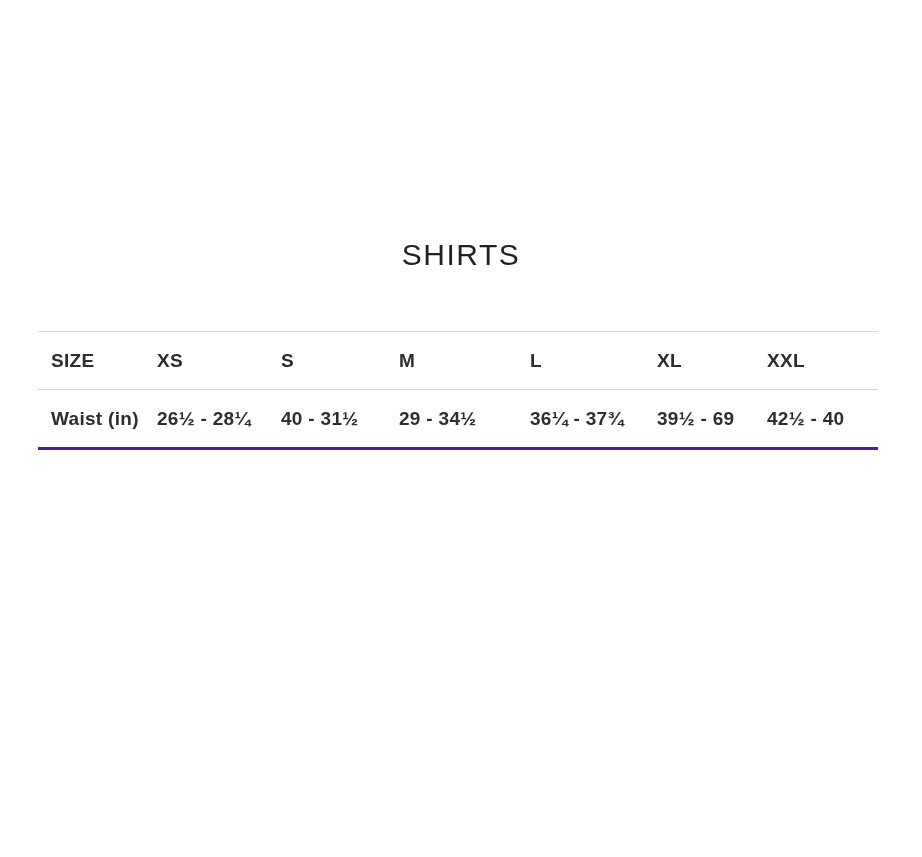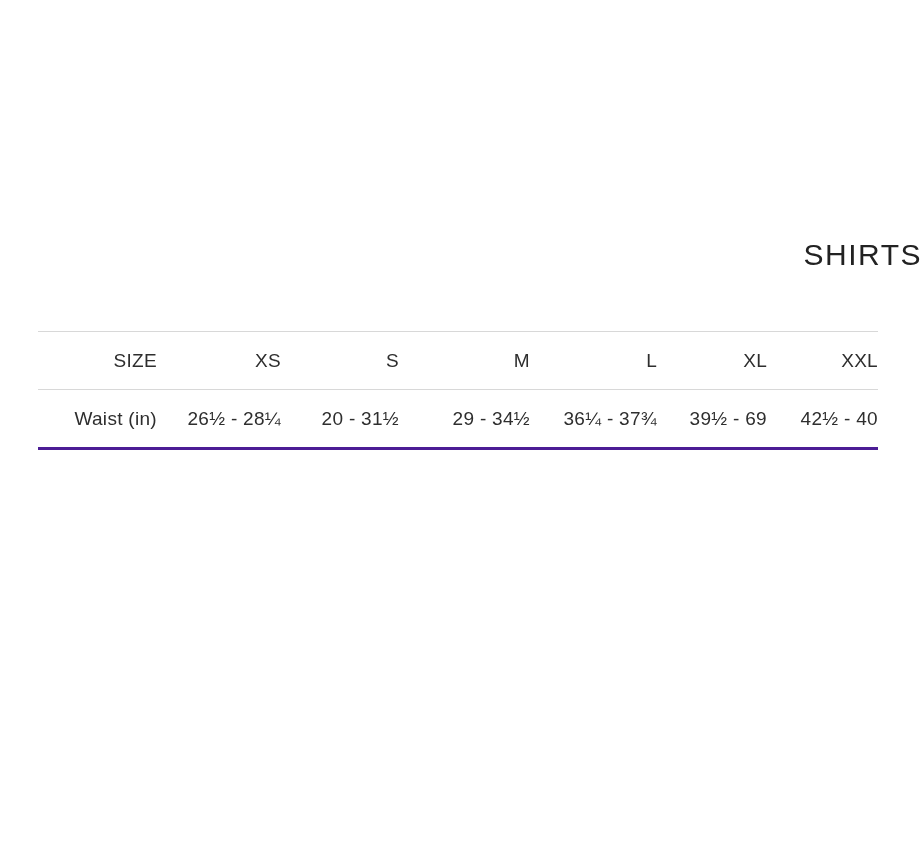--- a/index.html
+++ b/index.html
@@ -13,21 +13,21 @@
     position: relative;
     font-family: "Liberation Sans", sans-serif;
     color: #2e2e2e;
     overflow: hidden;
   }
   .page-title {
     position: absolute;
     top: 238px;
     left: 0;
     width: 922px;
-    text-align: right;
+    text-align: center;
     font-size: 30px;
     font-weight: 400;
     letter-spacing: 1.5px;
     color: #222222;
   }
   .size-chart {
     position: absolute;
     top: 331px;
     left: 38px;
     width: 840px;
@@ -44,22 +44,22 @@
   .size-chart tr {
     border-top: 1px solid #d8d8d8;
   }
   .size-chart tr:last-child {
     border-bottom: 3px solid #4c1d95;
   }
   .size-chart td, .size-chart th {
     height: 57px;
     padding: 0;
     font-size: 19px;
-    font-weight: 400;
-    text-align: right;
+    font-weight: 700;
+    text-align: left;
     vertical-align: middle;
     color: #2e2e2e;
     white-space: nowrap;
     letter-spacing: 0.3px;
   }
   .size-chart td:first-child, .size-chart th:first-child {
     padding-left: 13px;
   }
 </style>
 </head>
@@ -83,20 +83,20 @@
       <th>XS</th>
       <th>S</th>
       <th>M</th>
       <th>L</th>
       <th>XL</th>
       <th>XXL</th>
     </tr>
     <tr>
       <td>Waist (in)</td>
       <td>26½ - 28¼</td>
-      <td>20 - 31½</td>
+      <td>40 - 31½</td>
       <td>29 - 34½</td>
       <td>36¼ - 37¾</td>
       <td>39½ - 69</td>
       <td>42½ - 40</td>
     </tr>
   </tbody>
 </table>
 
 </body></html>

